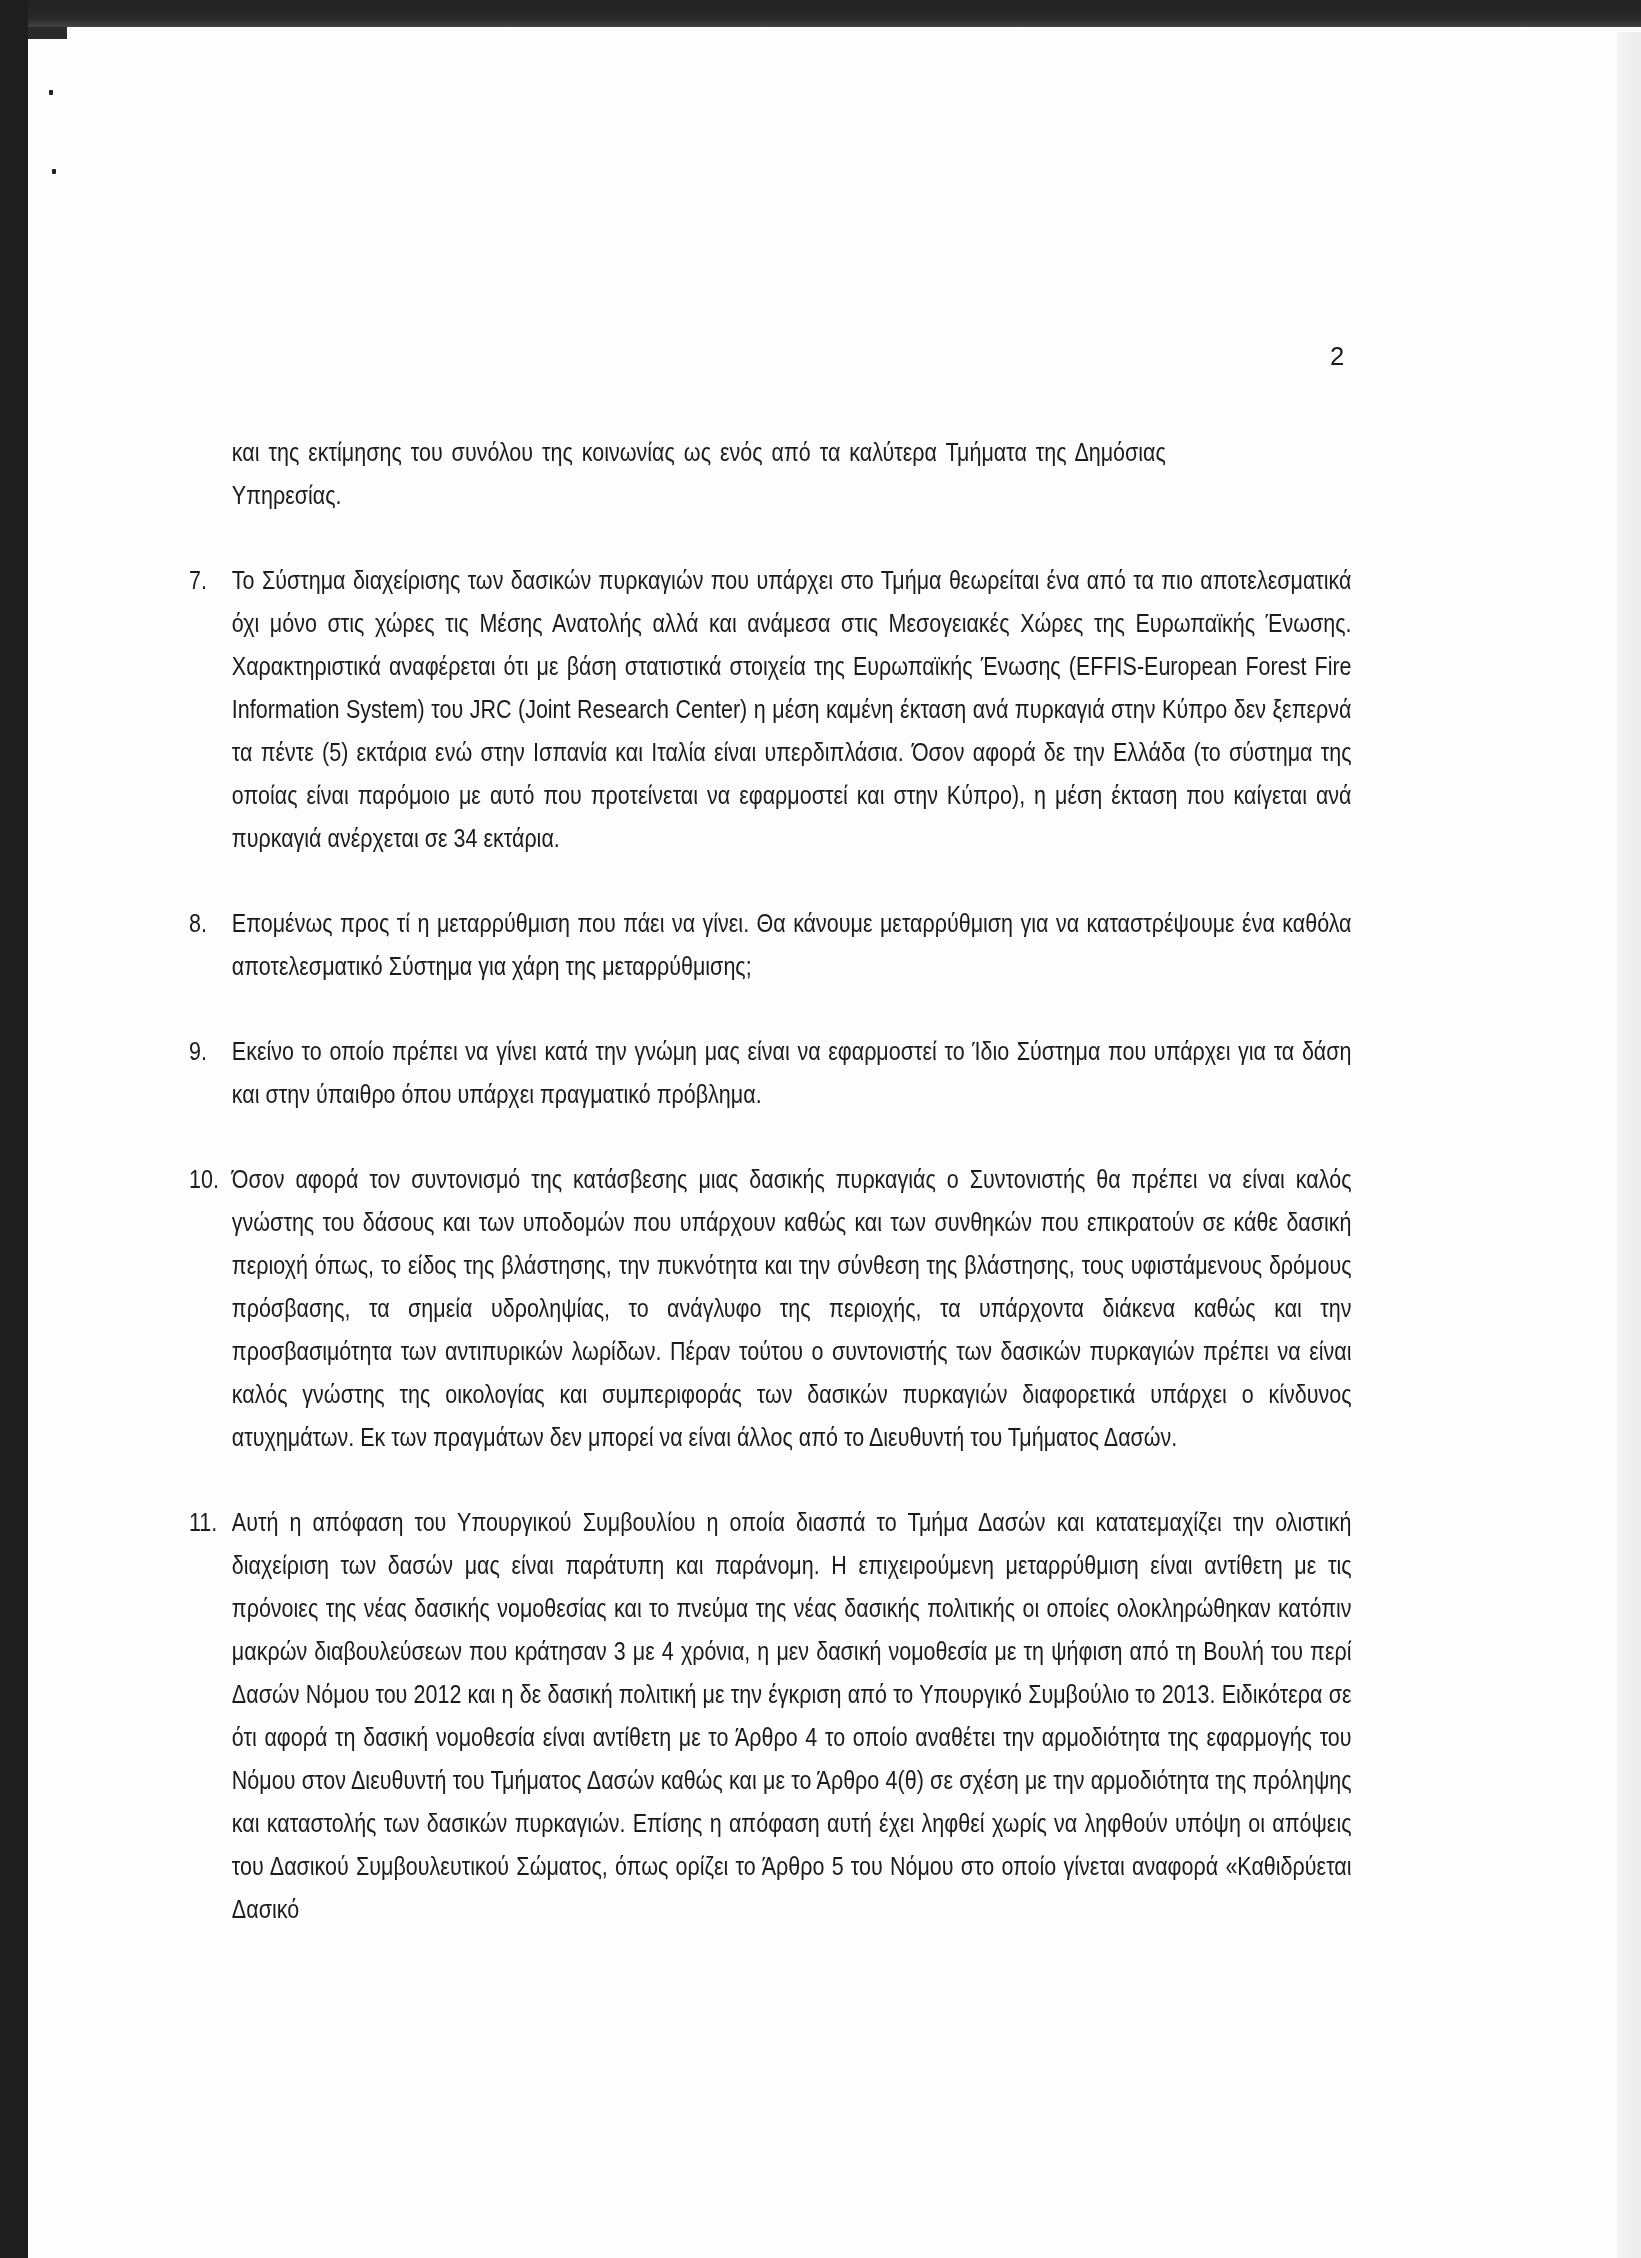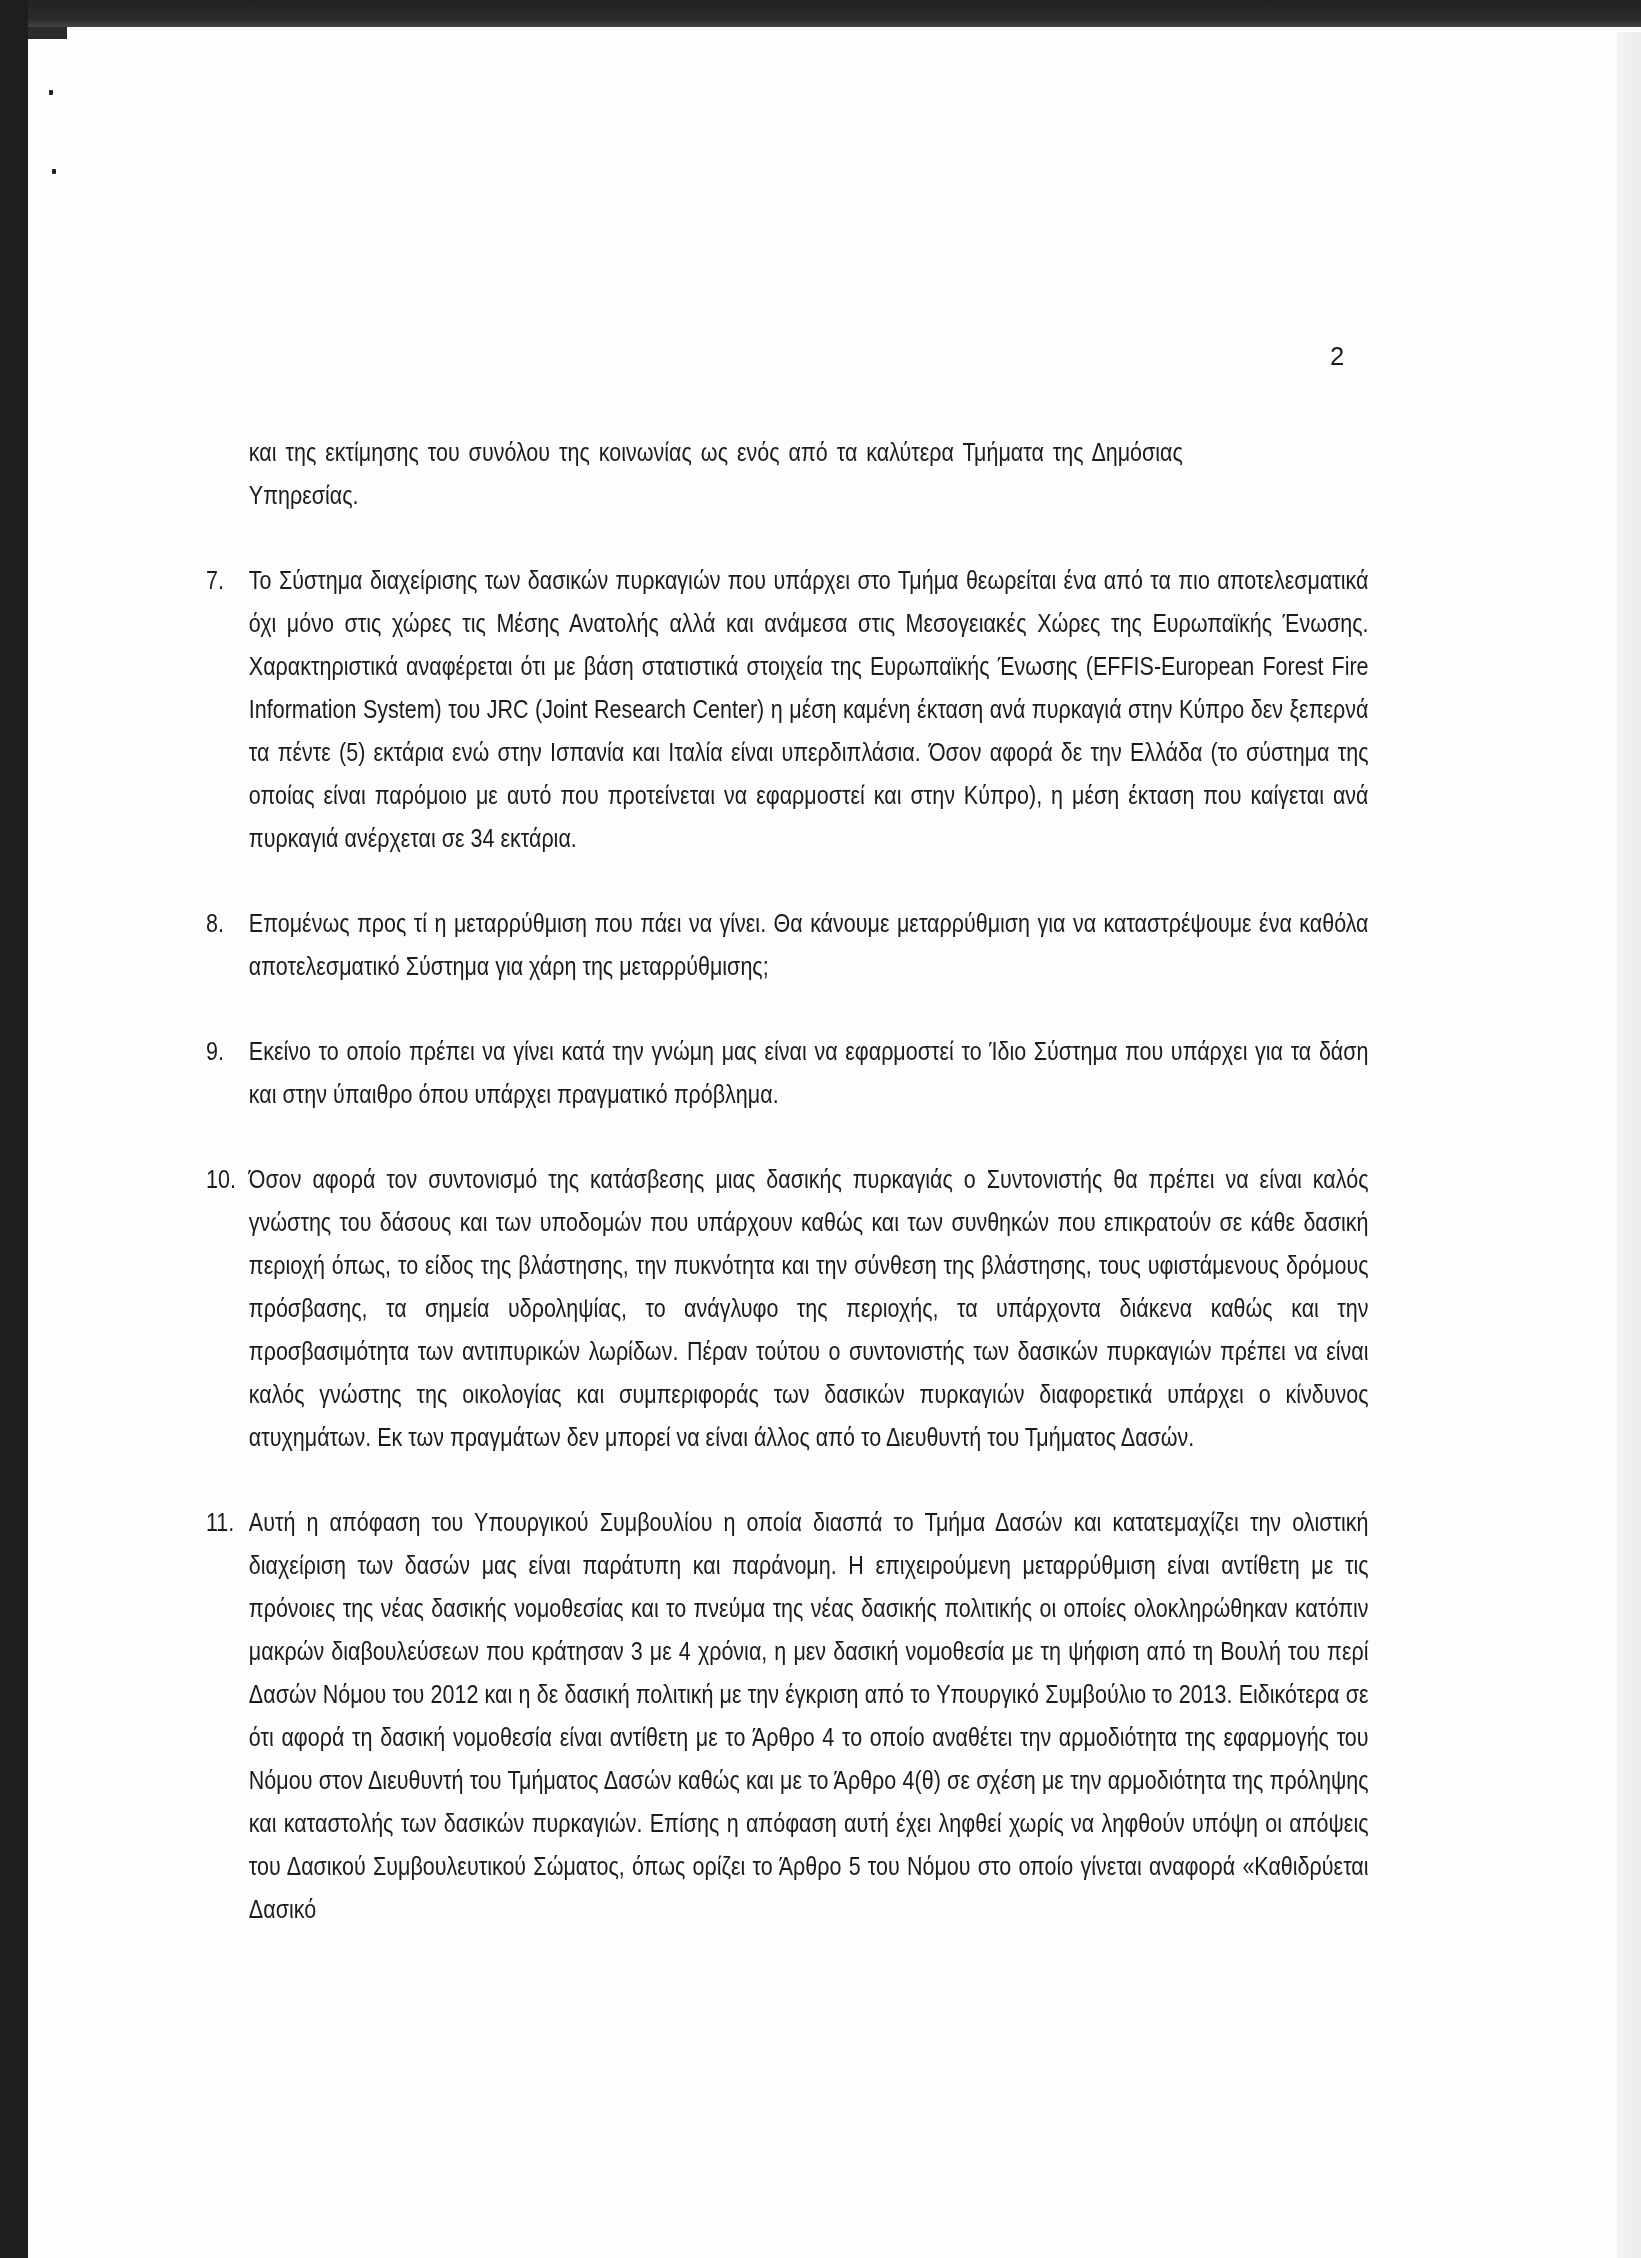--- a/index.html
+++ b/index.html
@@ -30,21 +30,21 @@
     background: linear-gradient(90deg, #f3f3f3, #ececec);
   }
   .hole-mark {
     position: absolute; width: 4.4px; height: 5.3px; background: #222; border-radius: 0.9px;
   }
   .page-number {
     position: absolute; left: 1330px; top: 342px;
     font-size: 25.6px; letter-spacing: 0;
   }
   .content {
-    position: absolute; left: 206px; top: 431px; width: 1163px;
+    position: absolute; left: 189px; top: 431px; width: 1163px;
   }
   p, .item-text {
     margin: 0; font-size: 25.6px; line-height: 43px; text-align: justify;
     font-stretch: condensed;
   }
   .cont-para { padding-left: 51px; width: 1112px; }
   .list-item {
     display: flex; align-items: flex-start; margin-top: 42px;
   }
   .item-num {

